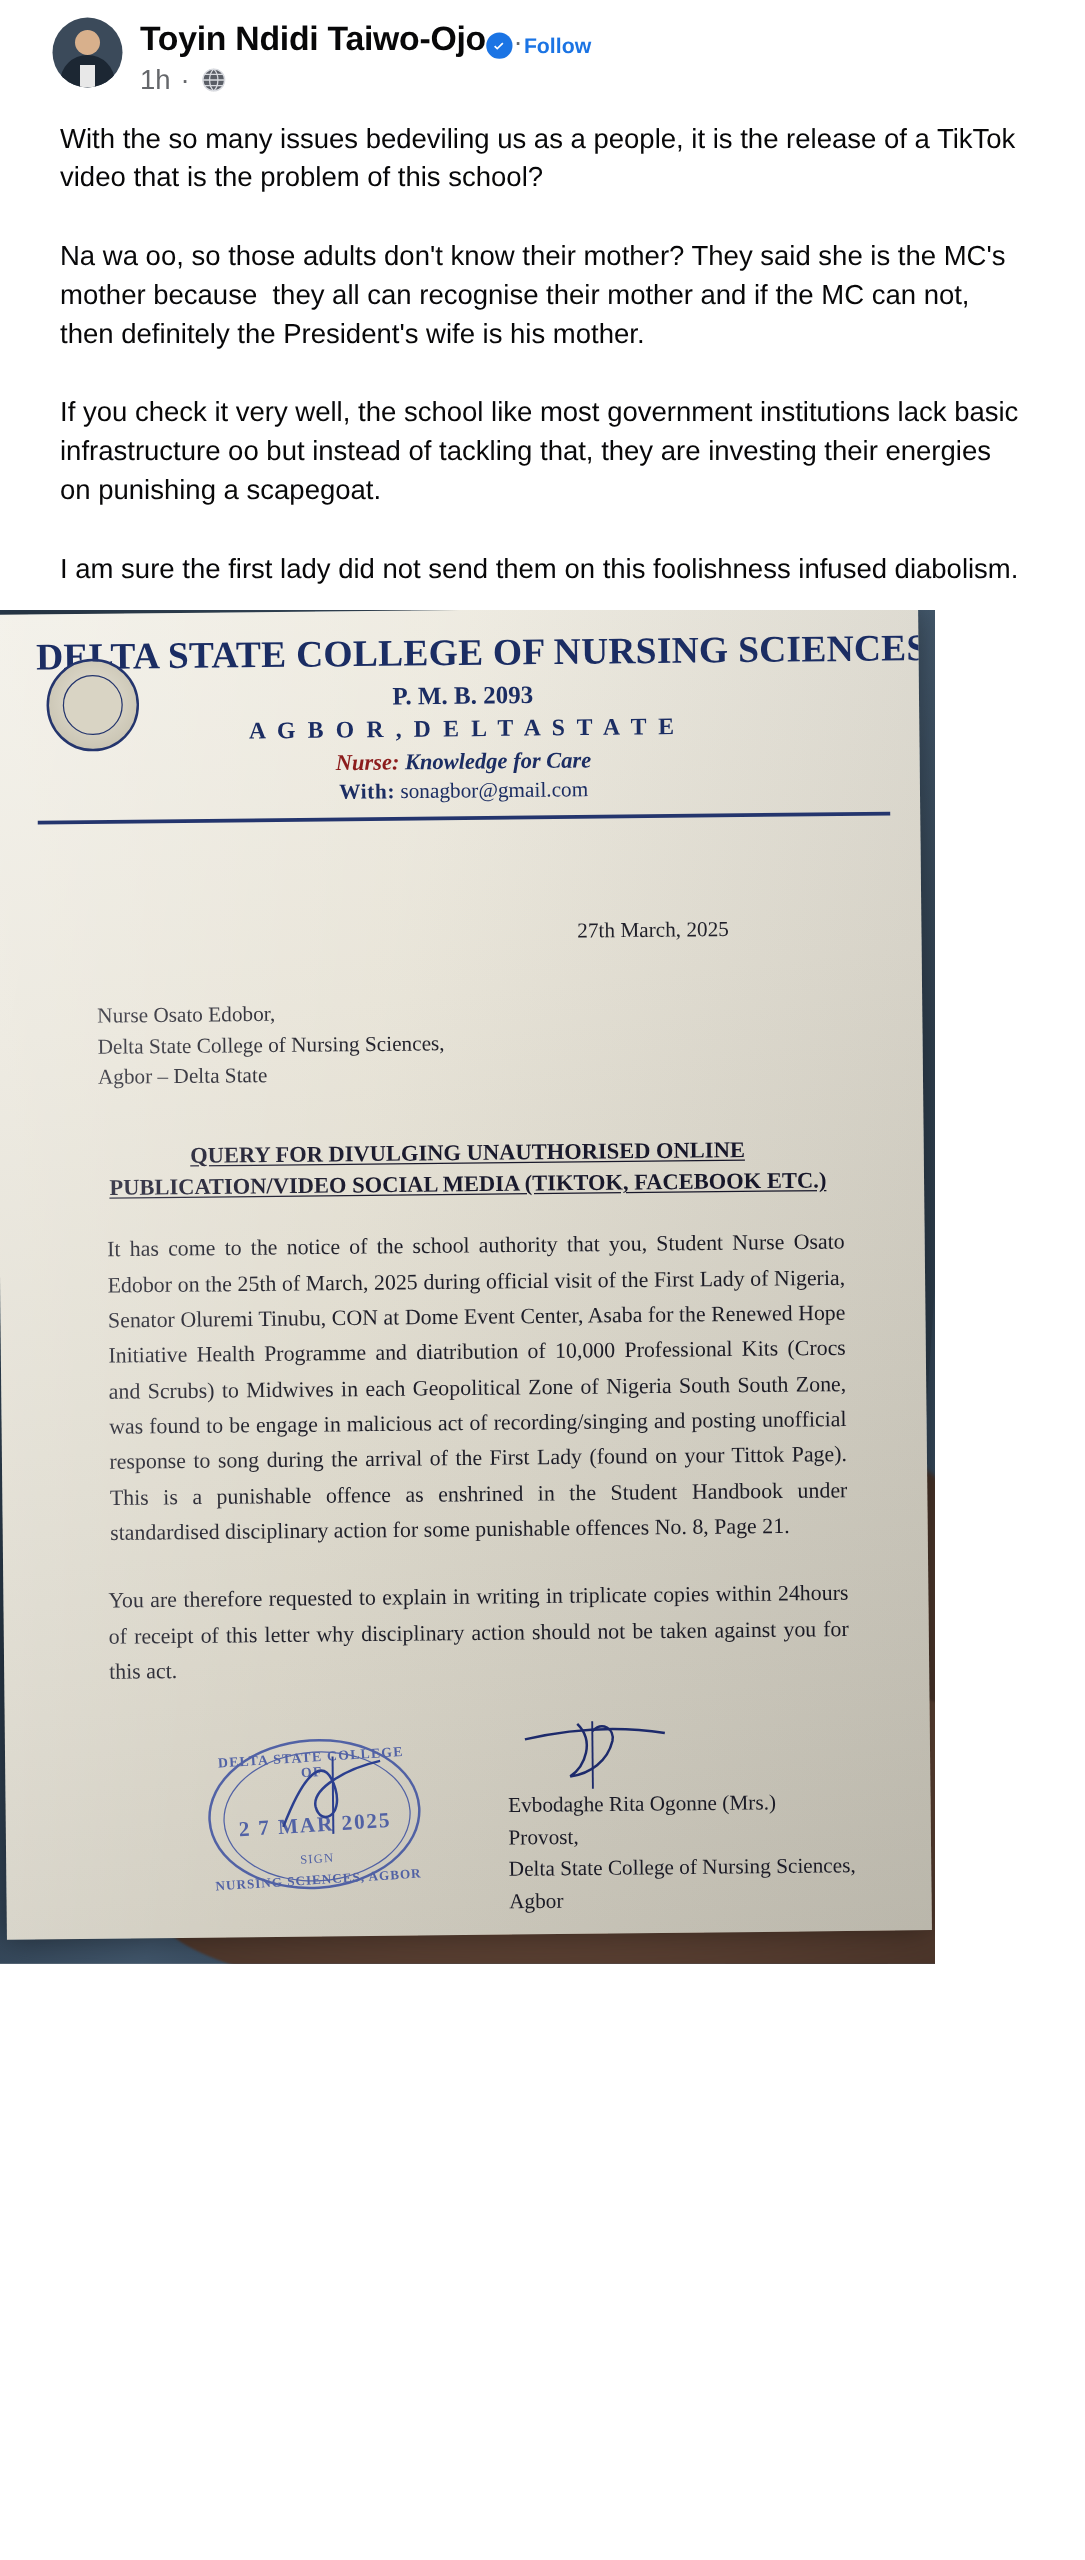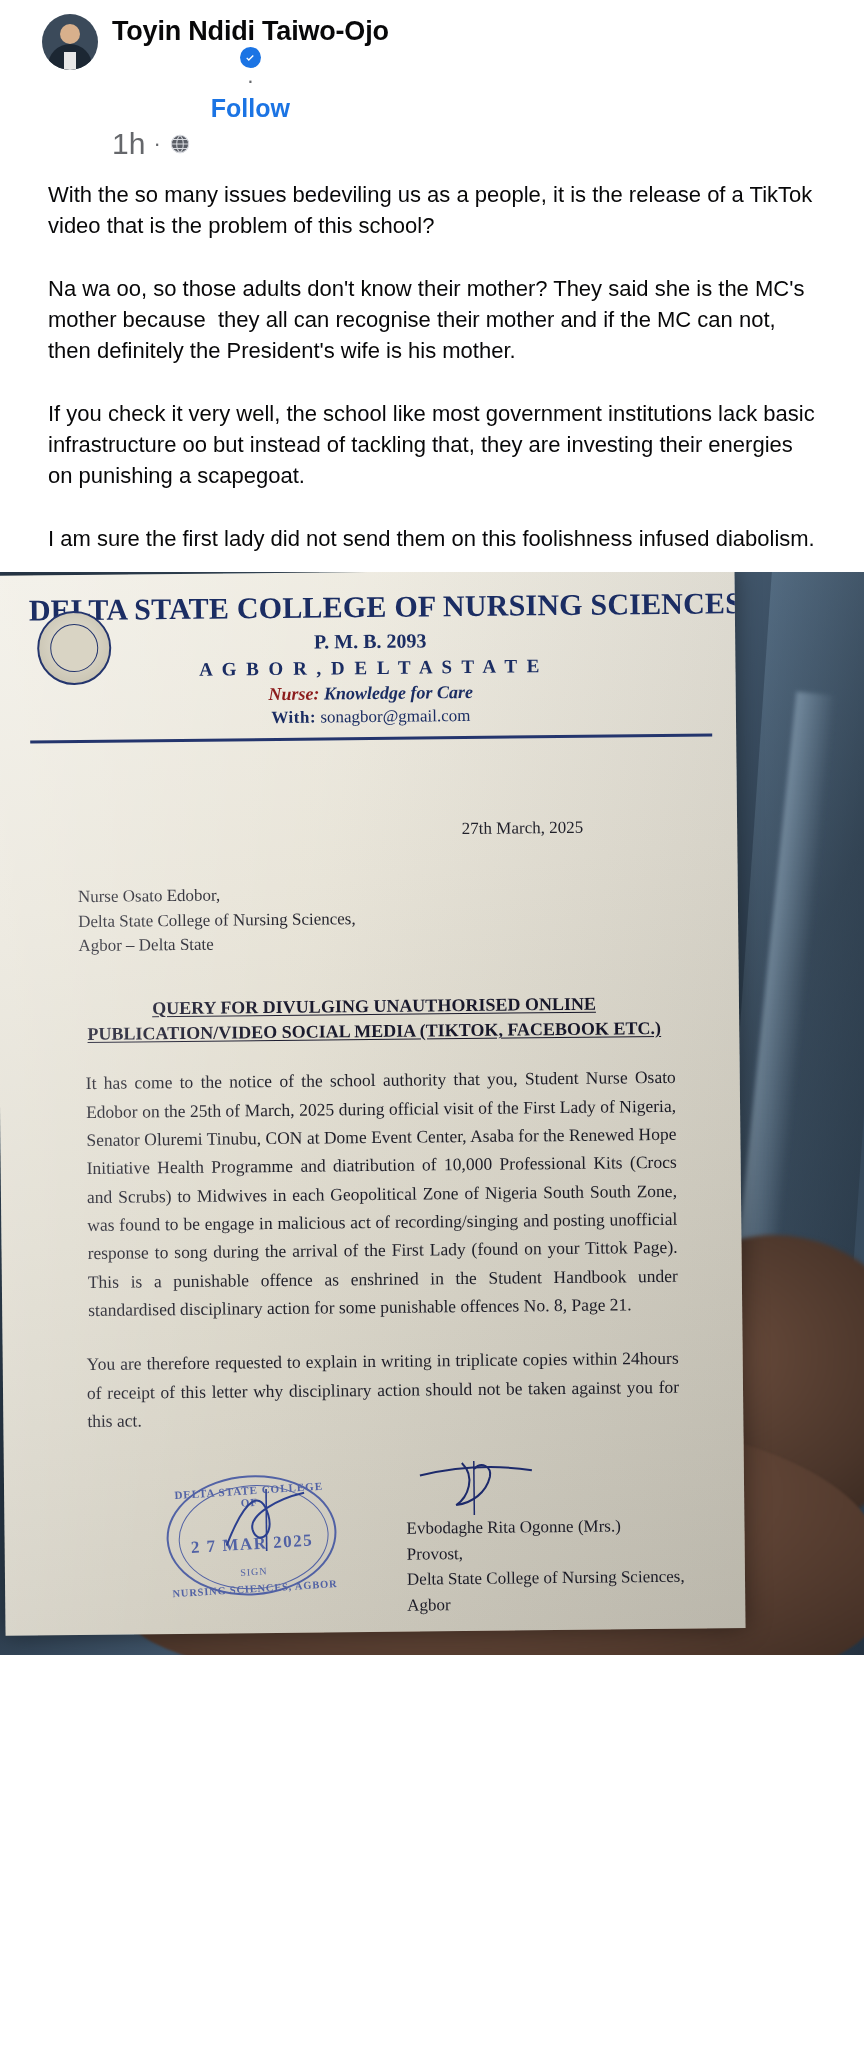--- a/index.html
+++ b/index.html
@@ -49,24 +49,23 @@
   }
   .avatar .shirt {
     position: absolute;
     width: 12px; height: 18px;
     background: #e8e8e8;
     left: 22px; bottom: 0;
   }
   .header-text { padding-top: 2px; }
   .name-row {
     display: flex;
-    align-items: center;
+    align-items: flex-end;
     gap: 0;
     flex-wrap: wrap;
-    flex-direction: column;
   }
   .author-name {
     font-size: 27px;
     font-weight: bold;
     color: #080809;
     letter-spacing: -0.2px;
   }
   .verified {
     width: 21px; height: 21px;
     border-radius: 50%;
@@ -76,53 +75,53 @@
     justify-content: center;
     flex: 0 0 21px;
   }
   .verified svg { display: block; }
   .dot-sep {
     font-size: 22px;
     color: #65676b;
     padding: 0 1px;
   }
   .follow-link {
-    font-size: 25px;
+    font-size: 17px;
     font-weight: bold;
     color: #1b74e4;
     cursor: pointer;
   }
   .meta-row {
     display: flex;
     align-items: center;
     gap: 7px;
     margin-top: 4px;
   }
   .timestamp {
-    font-size: 30px;
+    font-size: 22px;
     color: #65676b;
   }
   .globe-icon {
     width: 22px; height: 22px;
     display: inline-block;
   }
 
   
   .post-body {
     padding: 18px 48px 8px 48px;
     font-size: 22px;
     line-height: 1.42;
     color: #080809;
     white-space: pre-wrap;
   }
 
   
   .photo {
     position: relative;
-    width: 864px;
+    width: 748px;
     height: 1083px;
     background: #4c5c6b;
     overflow: hidden;
     margin-top: 10px;
   }
   
   .bg-fabric {
     position: absolute;
     inset: 0;
     background:

